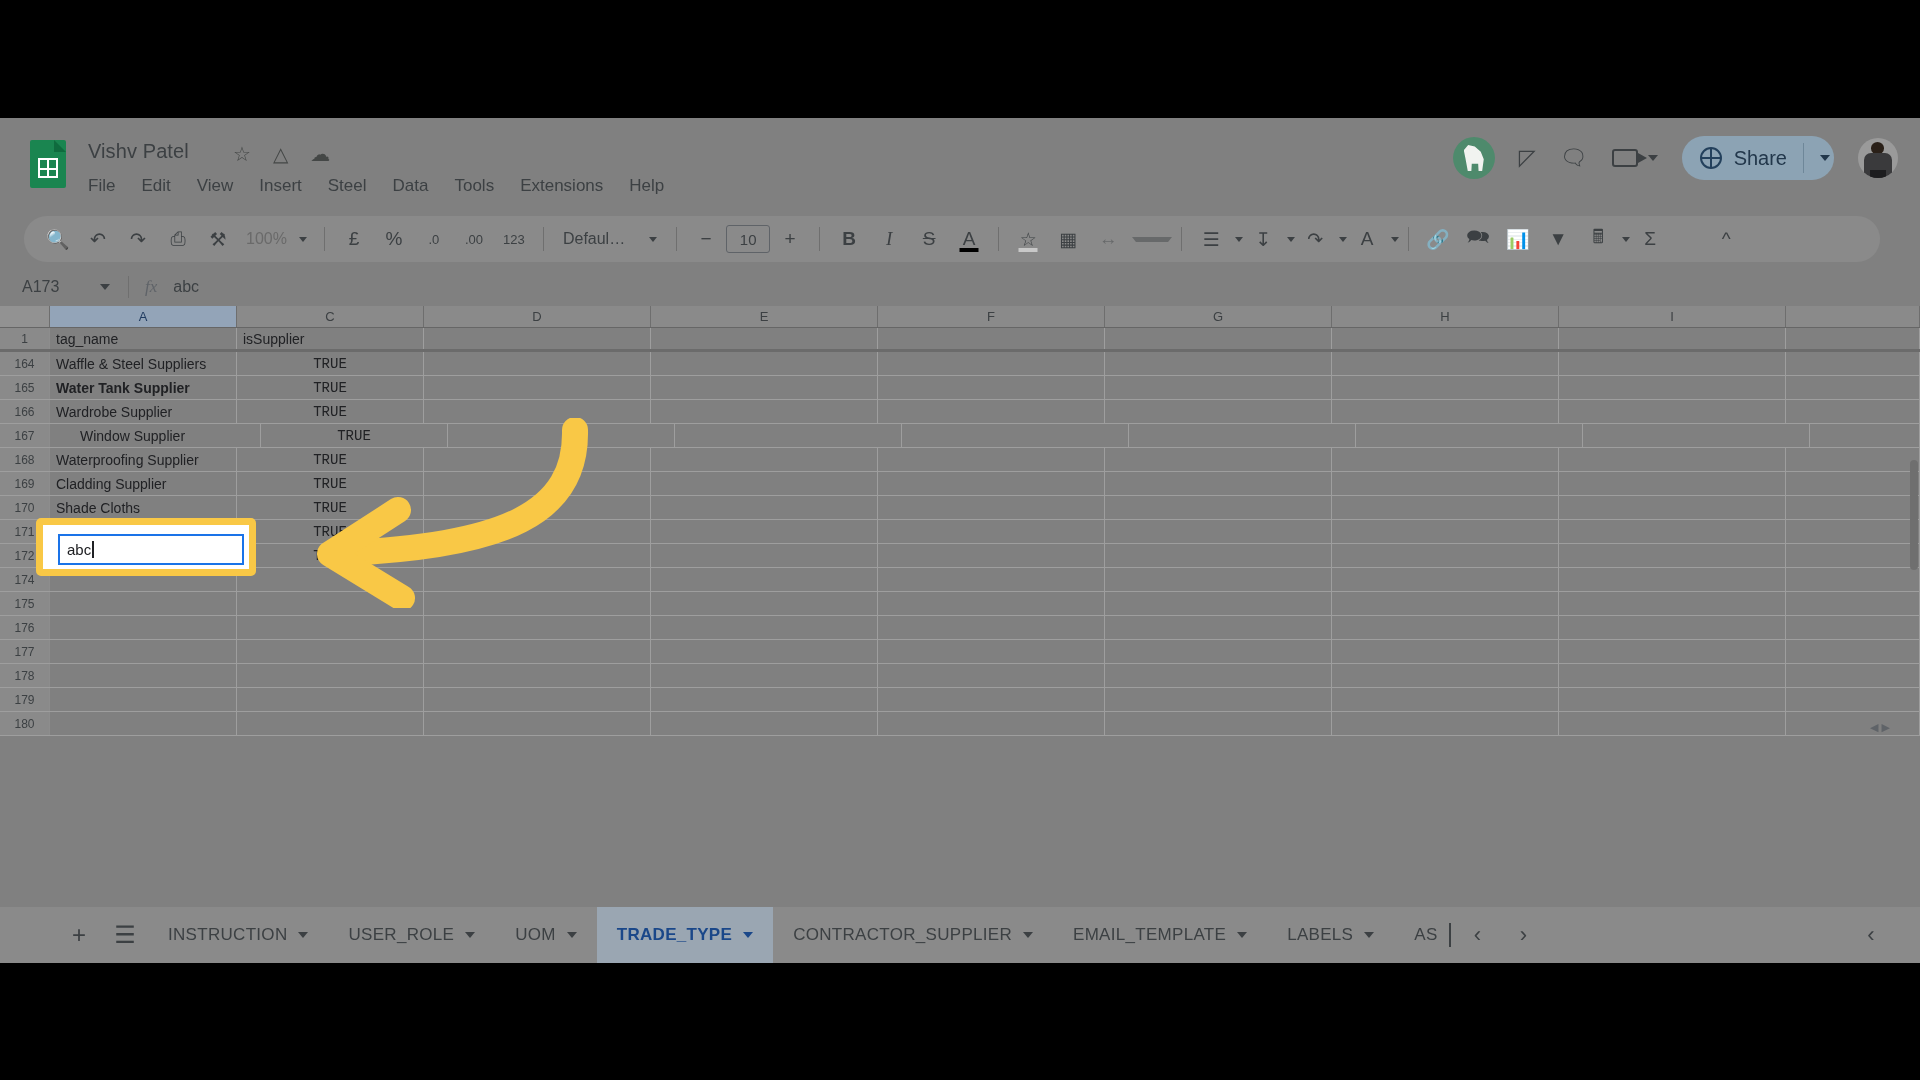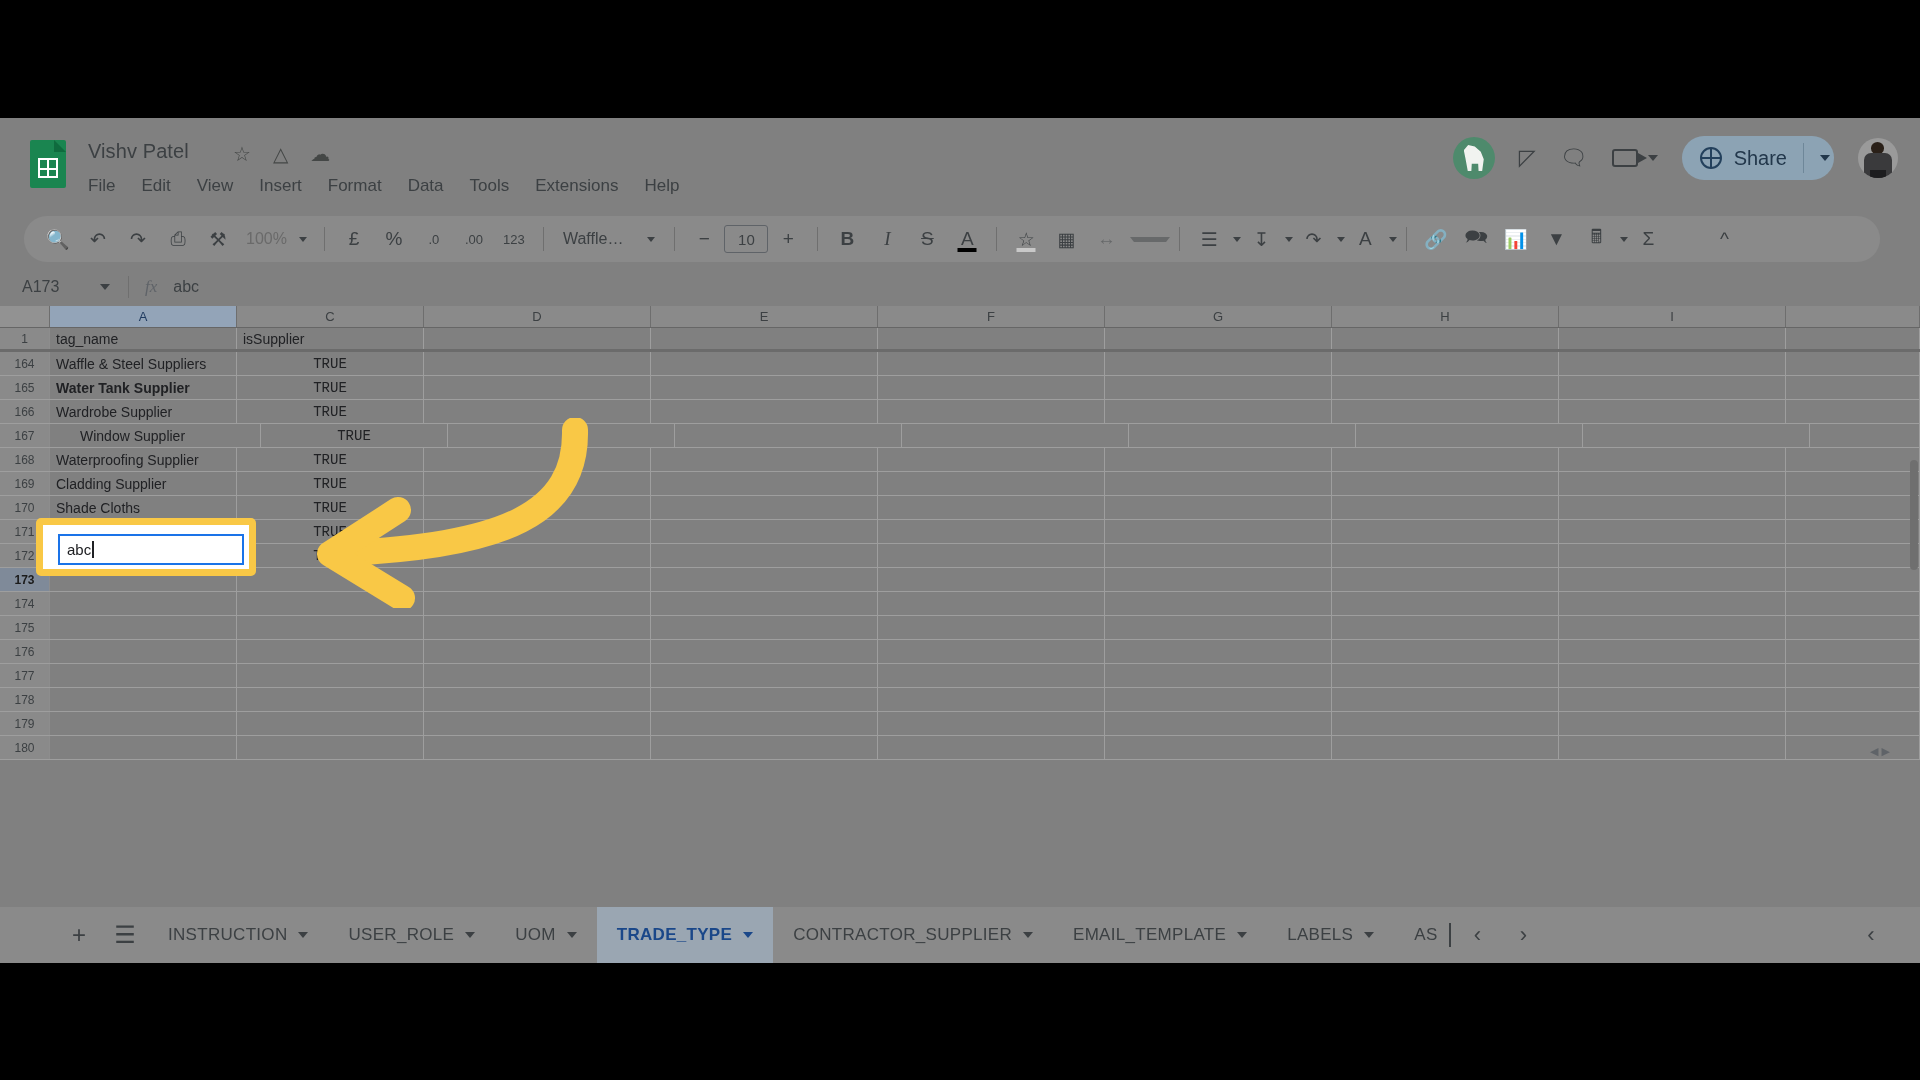--- a/index.html
+++ b/index.html
@@ -190,21 +190,21 @@
     <div class="hdricons">
       <span>☆</span>
       <span>△</span>
       <span>☁</span>
     </div>
     <div class="menubar">
       <div>File</div>
       <div>Edit</div>
       <div>View</div>
       <div>Insert</div>
-      <div>Format</div>
+      <div>Steel</div>
       <div>Data</div>
       <div>Tools</div>
       <div>Extensions</div>
       <div>Help</div>
     </div>
     <div class="hdr-right">
       <div class="avatar-green"></div>
       <span class="ic">◸</span>
       <span class="ic">🗨</span>
       <div style="display:flex;align-items:center;gap:10px;">
@@ -237,21 +237,21 @@
         <span class="caret-sm"></span>
       </div>
       <div class="tbsep"></div>
       <div class="tbi">£</div>
       <div class="tbi">%</div>
       <div class="tbi sml">.0</div>
       <div class="tbi sml">.00</div>
       <div class="tbi sml">123</div>
       <div class="tbsep"></div>
       <div class="fontsel">
-        <span>Waffle…</span>
+        <span>Defaul…</span>
         <span class="caret-sm"></span>
       </div>
       <div class="tbsep"></div>
       <div class="tbi">−</div>
       <div class="fsbox">10</div>
       <div class="tbi">+</div>
       <div class="tbsep"></div>
       <div class="tbi" style="font-weight:bold;">B</div>
       <div class="tbi" style="font-style:italic;font-family:'Liberation Serif',serif;">I</div>
       <div class="tbi" style="text-decoration:line-through;">S</div>
@@ -424,32 +424,20 @@
         <div class="cell ctr" style="width:187px;">TRUE</div>
         <div class="cell" style="width:227px;"></div>
         <div class="cell" style="width:227px;"></div>
         <div class="cell" style="width:227px;"></div>
         <div class="cell" style="width:227px;"></div>
         <div class="cell" style="width:227px;"></div>
         <div class="cell" style="width:227px;"></div>
         <div class="cell" style="flex:1;"></div>
       </div>
       <div class="row">
-        <div class="rn active">173</div>
-        <div class="cell" style="width:187px;"></div>
-        <div class="cell ctr" style="width:187px;"></div>
-        <div class="cell" style="width:227px;"></div>
-        <div class="cell" style="width:227px;"></div>
-        <div class="cell" style="width:227px;"></div>
-        <div class="cell" style="width:227px;"></div>
-        <div class="cell" style="width:227px;"></div>
-        <div class="cell" style="width:227px;"></div>
-        <div class="cell" style="flex:1;"></div>
-      </div>
-      <div class="row">
         <div class="rn">174</div>
         <div class="cell" style="width:187px;"></div>
         <div class="cell" style="width:187px;"></div>
         <div class="cell" style="width:227px;"></div>
         <div class="cell" style="width:227px;"></div>
         <div class="cell" style="width:227px;"></div>
         <div class="cell" style="width:227px;"></div>
         <div class="cell" style="width:227px;"></div>
         <div class="cell" style="width:227px;"></div>
         <div class="cell" style="flex:1;"></div>

